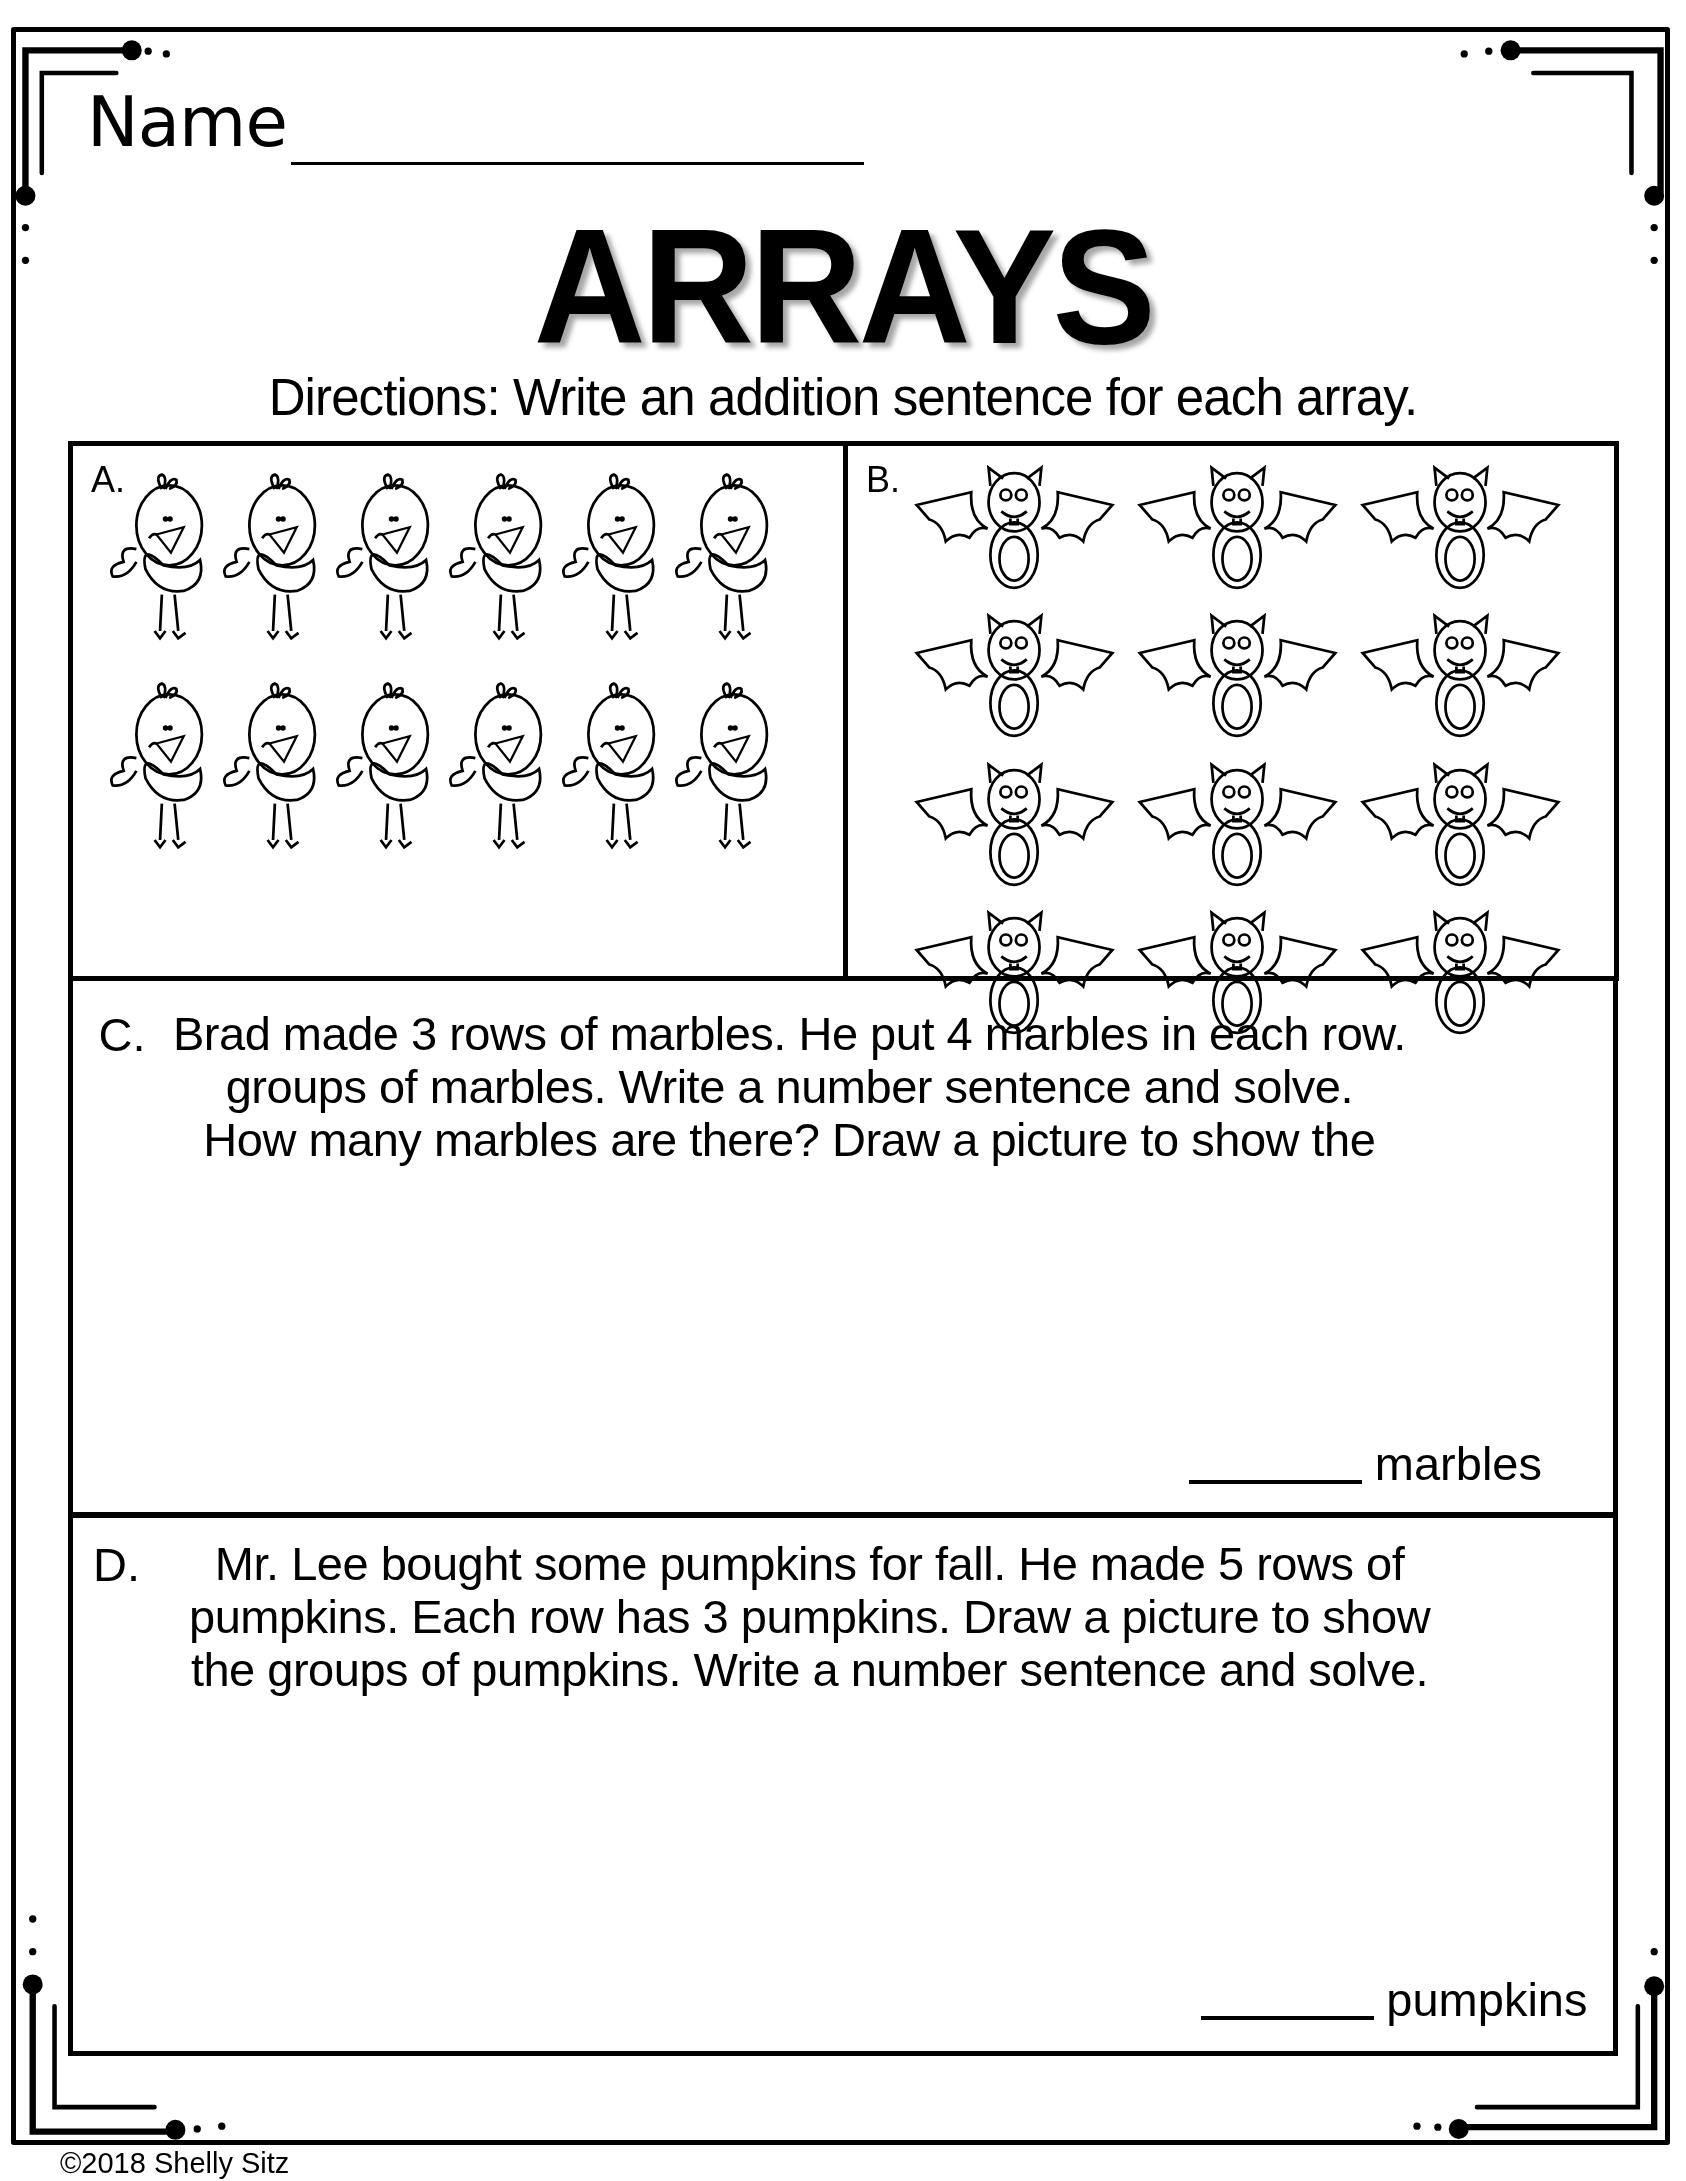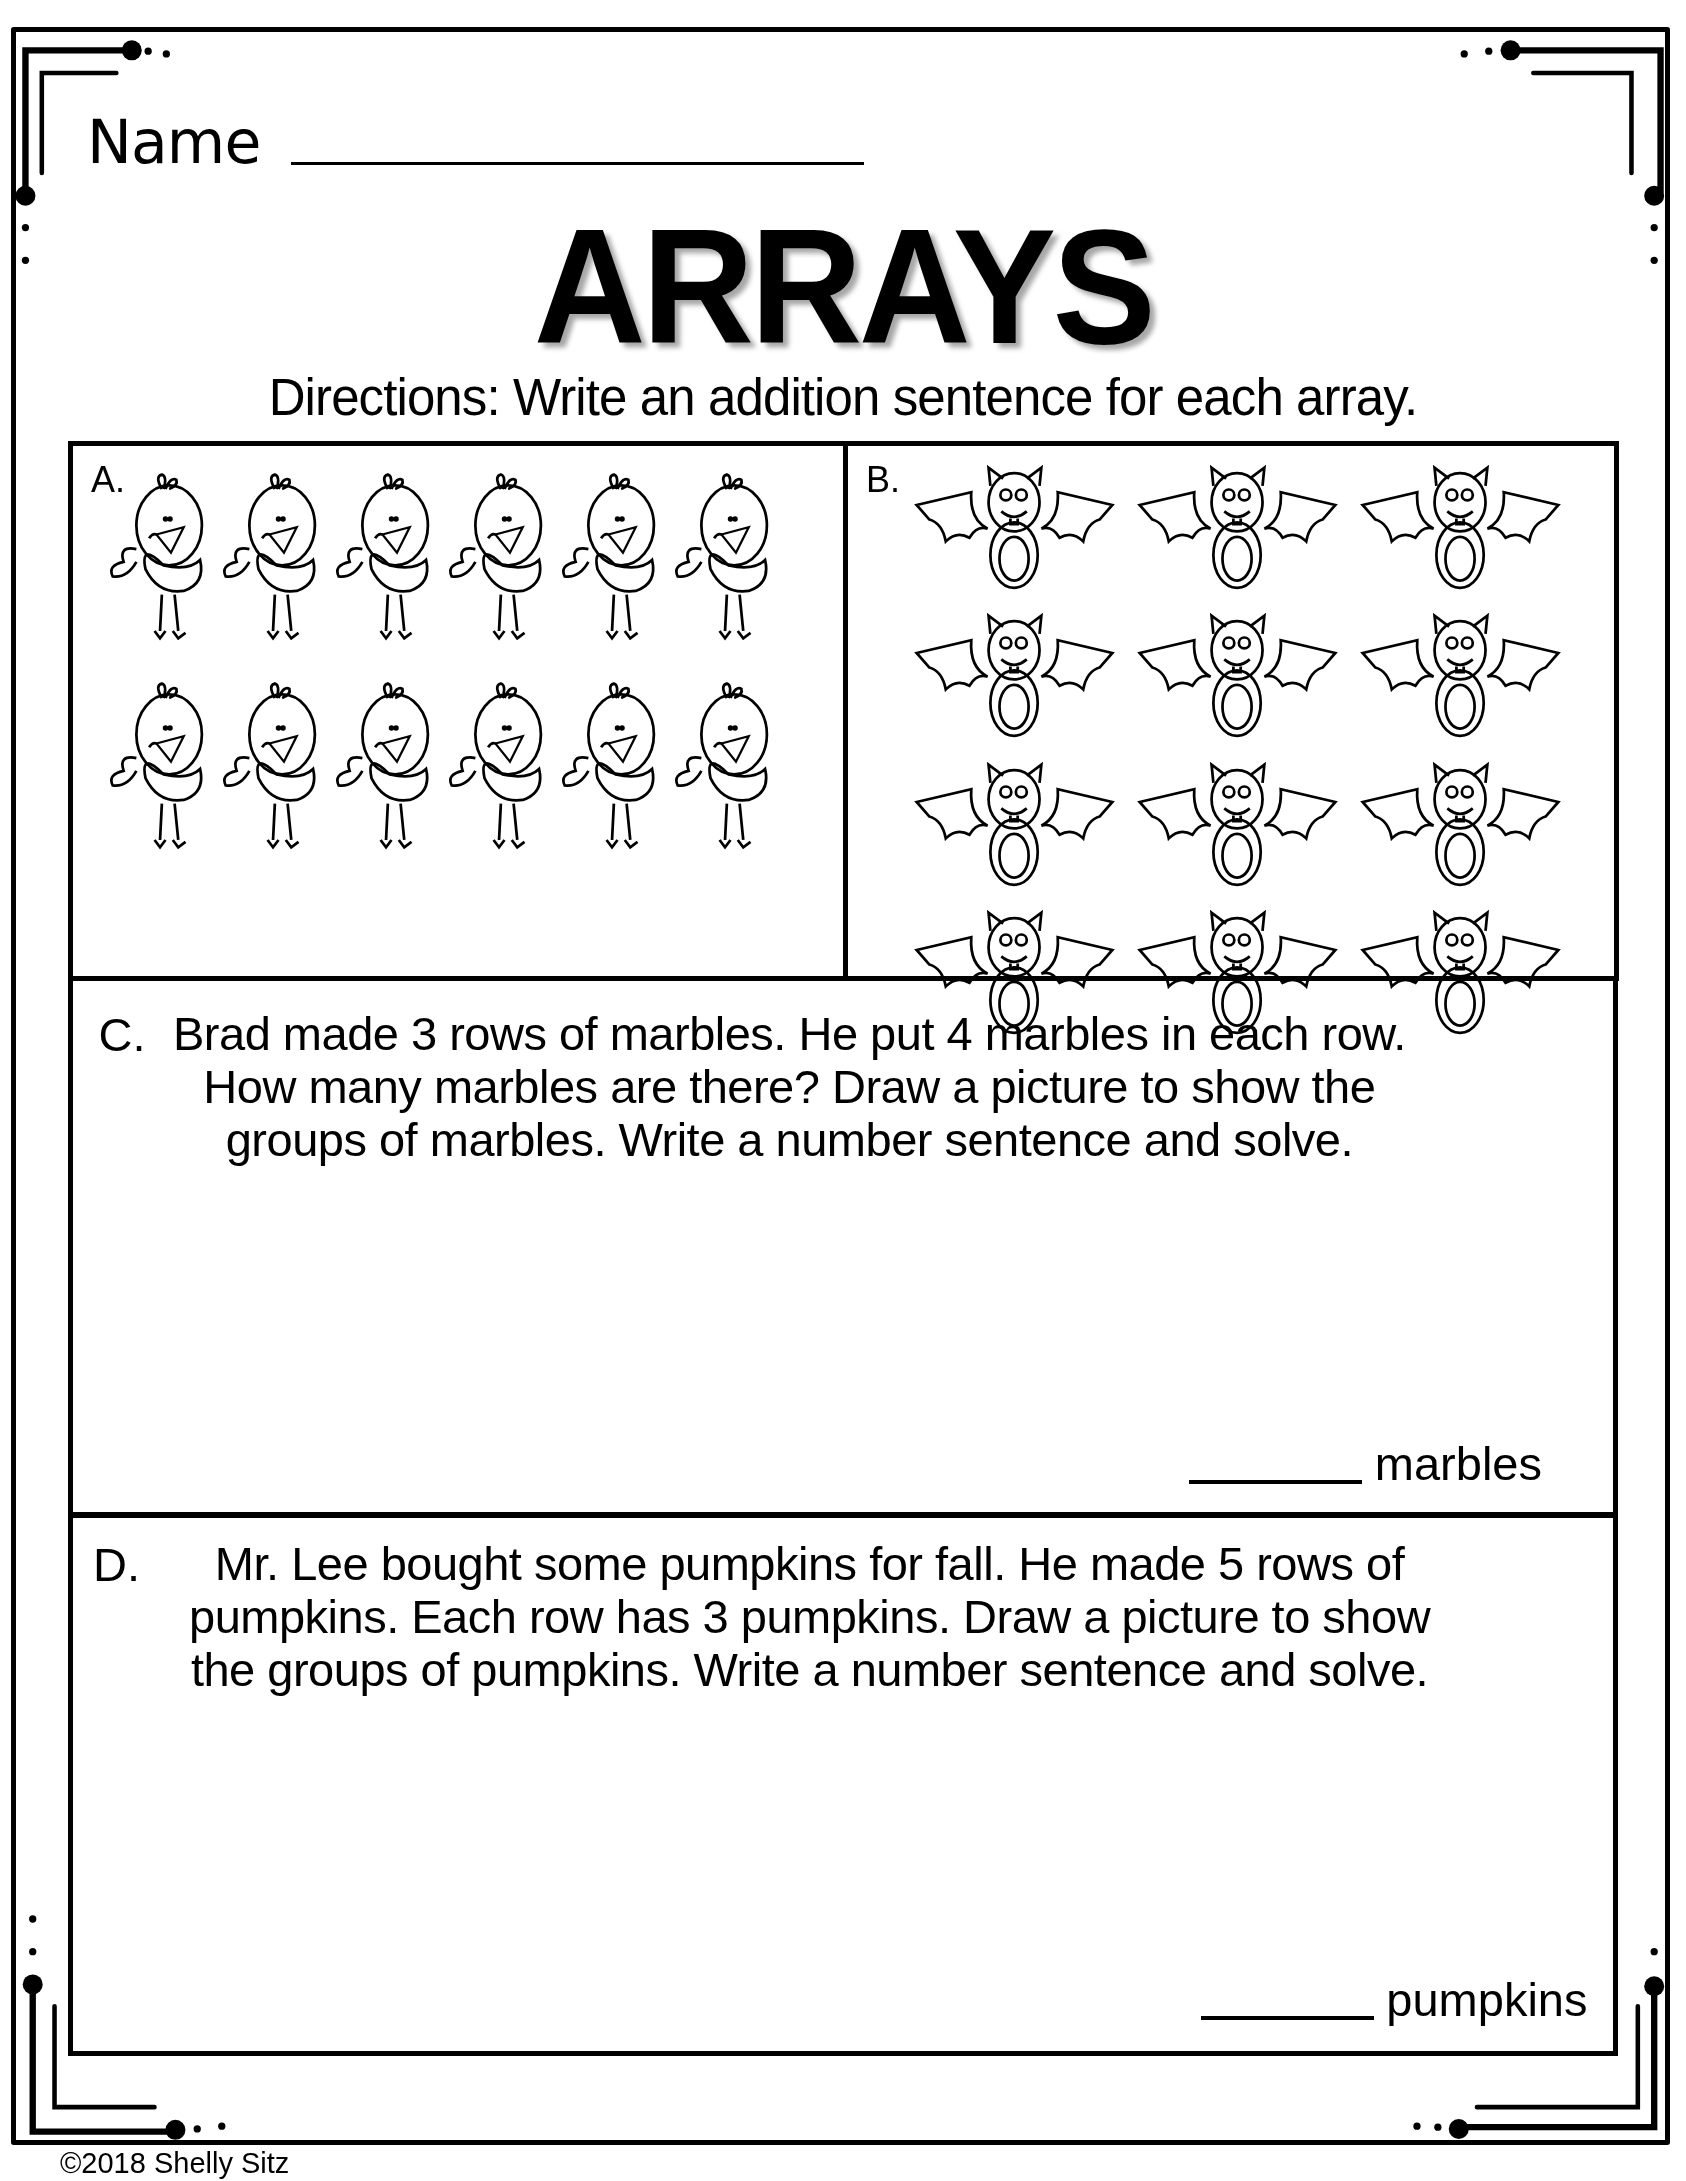--- a/index.html
+++ b/index.html
@@ -2,21 +2,21 @@
 <html style="font-size:14.5px"><head>
 <meta charset="utf-8">
 <style>
   html, body { margin:0; padding:0; background:#ffffff; }
   body { width:1686px; height:2182px; position:relative; overflow:hidden;
          font-family:"DejaVu Sans", sans-serif; color:#000; }
   .abs { position:absolute; }
   .frame { position:absolute; left:11px; top:27px; width:1659px; height:2118px;
            border:5.5px solid #000; border-radius:2.7px; box-sizing:border-box; }
   .deco { position:absolute; left:0; top:0; width:1686px; height:2182px; pointer-events:none; }
-  .name-label { left:87px; top:107px; font-size:60px; font-weight:400; letter-spacing:-0.9px; }
+  .name-label { left:87px; top:82px; font-size:69px; font-weight:400; letter-spacing:-0.9px; }
   .name-line { left:291px; top:162px; width:573px; height:0; border-bottom:3.6px solid #000; }
   .title { left:0; width:1686px; top:198px; text-align:center; font-size:155px; font-weight:700;
            font-family:"Liberation Sans", sans-serif; letter-spacing:-3.6px;
            text-shadow:5.5px 5.5px 5.5px rgba(0,0,0,0.35); transform:scaleY(1.05); }
   .directions { left:0; width:1686px; top:368px; text-align:center; font-size:51px;
                 font-family:"Liberation Sans Narrow", "Liberation Sans", sans-serif; letter-spacing:-0.9px; }
   .box { position:absolute; border:5.5px solid #000; box-sizing:border-box; }
   .label { position:absolute; font-size:36px; font-family:"Liberation Sans", sans-serif; }
   .prob-letter { position:absolute; font-size:47px; font-family:"Liberation Sans", sans-serif; }
   .prob-text { position:absolute; font-size:47px; line-height:53px; font-family:"Liberation Sans", sans-serif; letter-spacing:-0.5px;text-align:center; }
@@ -464,22 +464,22 @@
           </g>
         </svg>
       </div>
     </div>
 </div>
 
 <div class="box" style="left:68px; top:976px; width:1550px; height:542px;">
   <div class="prob-letter" style="left:25.5px; top:25.5px;">C.</div>
   <div class="prob-text" style="left:100px; top:25.5px;">
     <div>Brad made 3 rows of marbles.  He put 4 marbles in each row.</div>
+    <div>groups of marbles.  Write a number sentence and solve.</div>
     <div>How many marbles are there?  Draw a picture to show the</div>
-    <div>groups of marbles.  Write a number sentence and solve.</div>
   </div>
   <div class="answer" style="right:71px; top:455px;">
     <span class="blank"></span>
     <span>marbles</span>
   </div>
 </div>
 
 <div class="box" style="left:68px; top:1512px; width:1550px; height:544px;">
   <div class="prob-letter" style="left:20px; top:20px;">D.</div>
   <div class="prob-text" style="left:93px; top:20px;margin-left:23px;">

